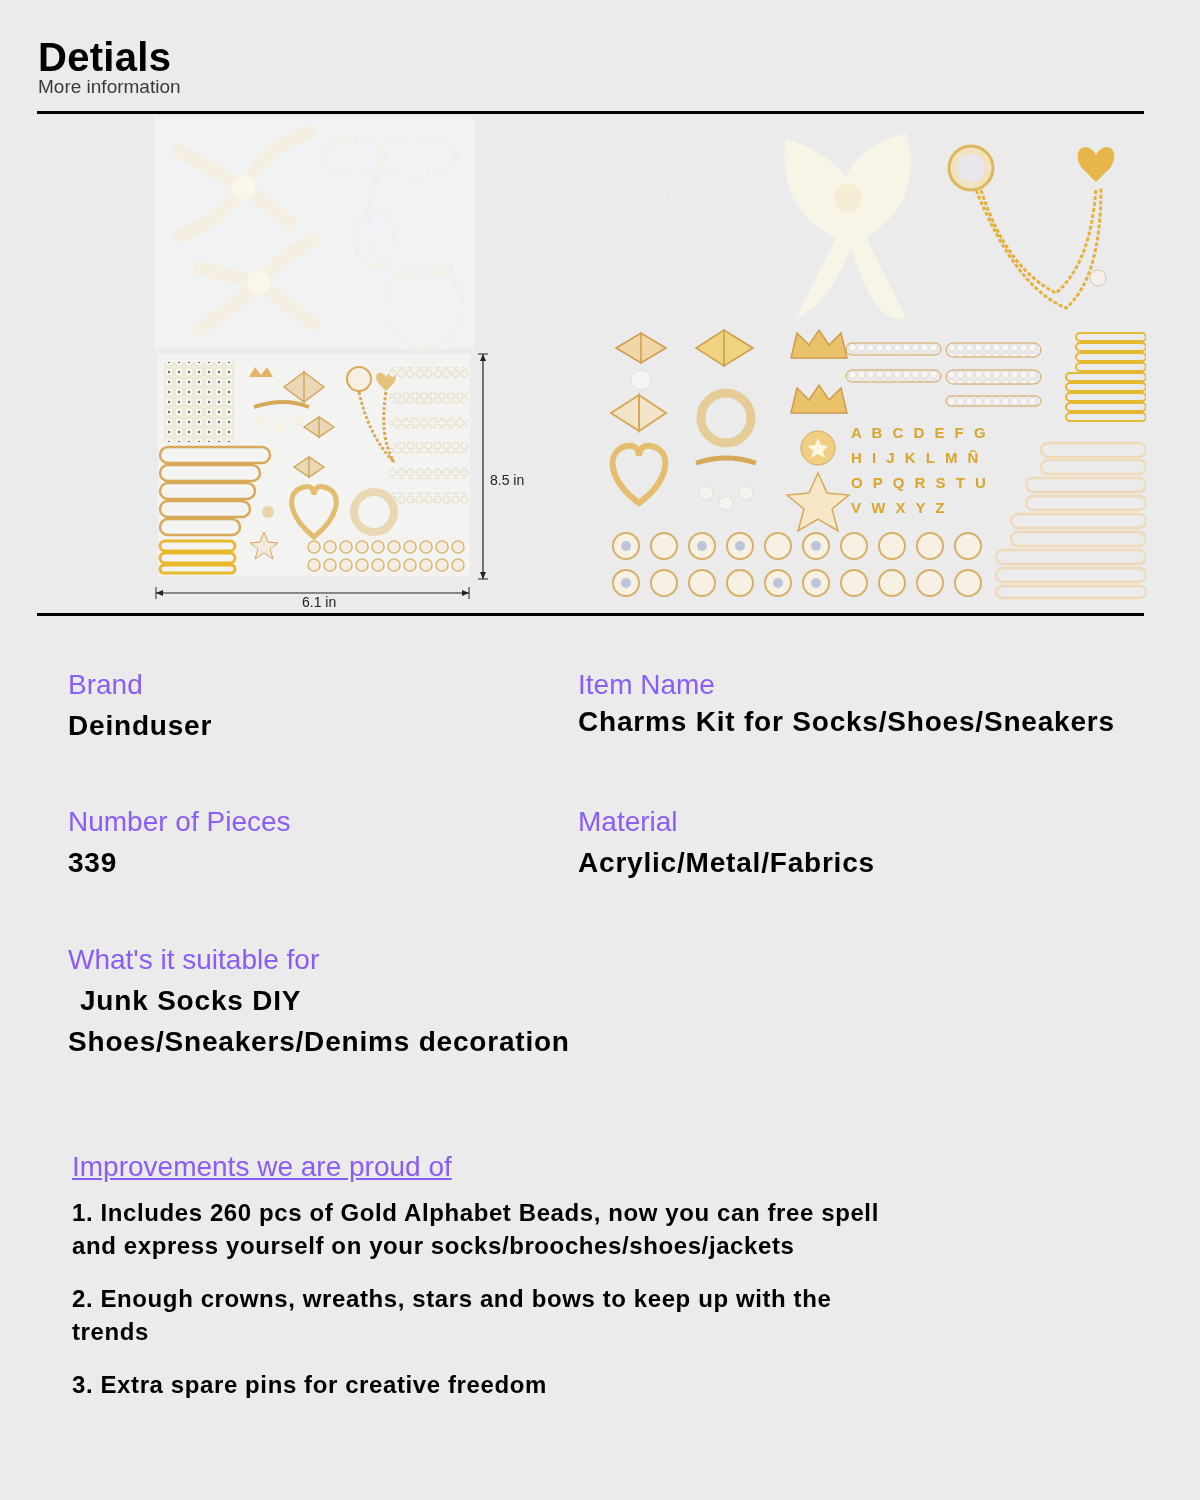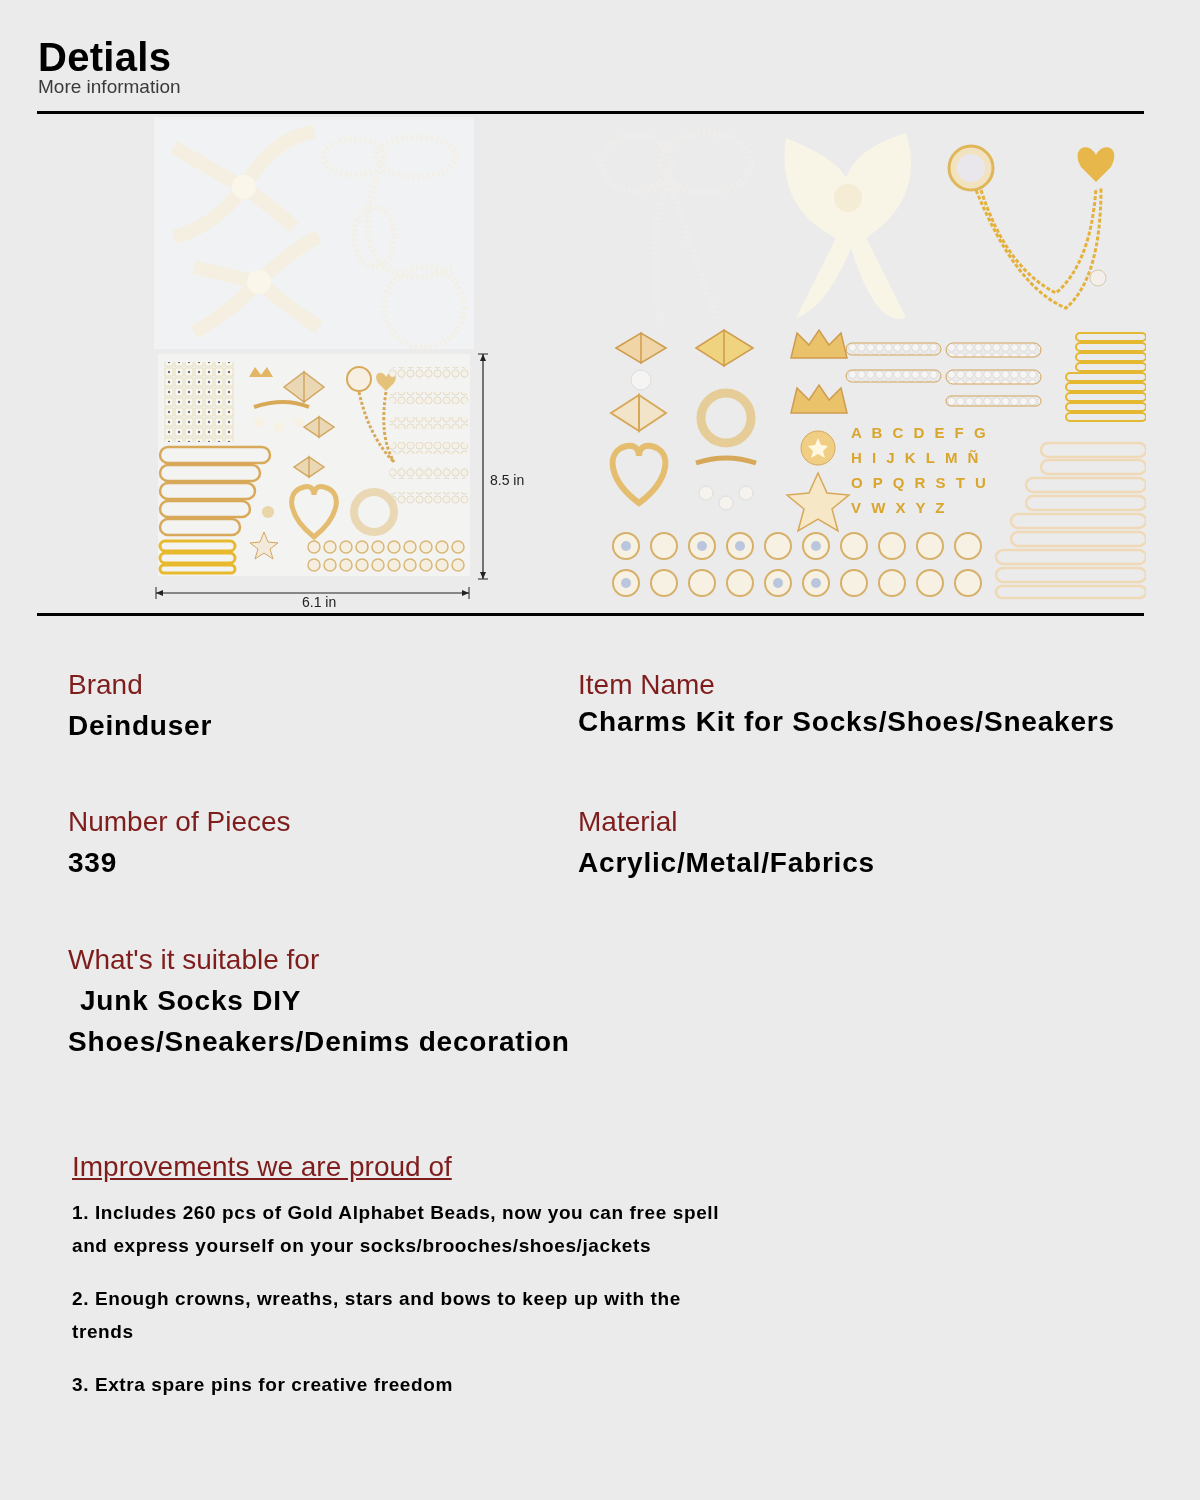--- a/index.html
+++ b/index.html
@@ -7,23 +7,23 @@
     width: 1200px; height: 1500px; background: #ebebeb;
     font-family: "Liberation Sans", sans-serif; position: relative; overflow: hidden;
     color: #000;
   }
   .abs { position: absolute; }
   .title { left: 38px; top: 34px; font-size: 40px; font-weight: bold; line-height: 46px; letter-spacing: 0.3px; }
   .subtitle { left: 38px; top: 76px; font-size: 19px; color: #3a3a3a; line-height: 22px; }
   .rule { left: 37px; width: 1107px; height: 3px; background: #000; }
   .photo-left { left: 154px; top: 117px; width: 320px; height: 465px; }
   .photo-right { left: 596px; top: 118px; width: 550px; height: 485px; }
-  .label { font-size: 28px; color: #7f1d1d; line-height: 32px; }
+  .label { font-size: 28px; color: #8b5cf6; line-height: 32px; }
   .value { font-size: 28px; font-weight: bold; line-height: 32px; letter-spacing: 0.8px; }
-  .list-item { font-size: 19px; font-weight: bold; line-height: 33px; letter-spacing: 0.6px; }
+  .list-item { font-size: 24px; font-weight: bold; line-height: 33px; letter-spacing: 0.6px; }
   .dim { font-size: 14px; color: #222; }
 </style>
 </head>
 <body>
 
 <div class="abs title">Detials</div>
 <div class="abs subtitle">More information</div>
 <div class="abs rule" style="top:111px"></div>
 
 <div class="abs photo-left">

